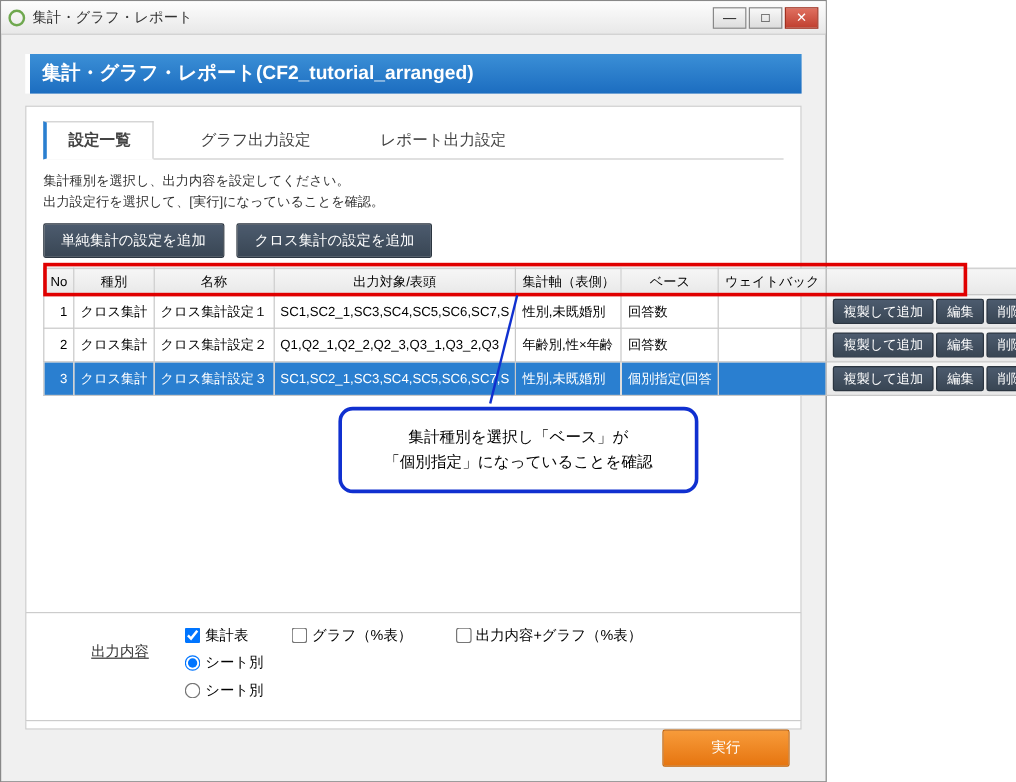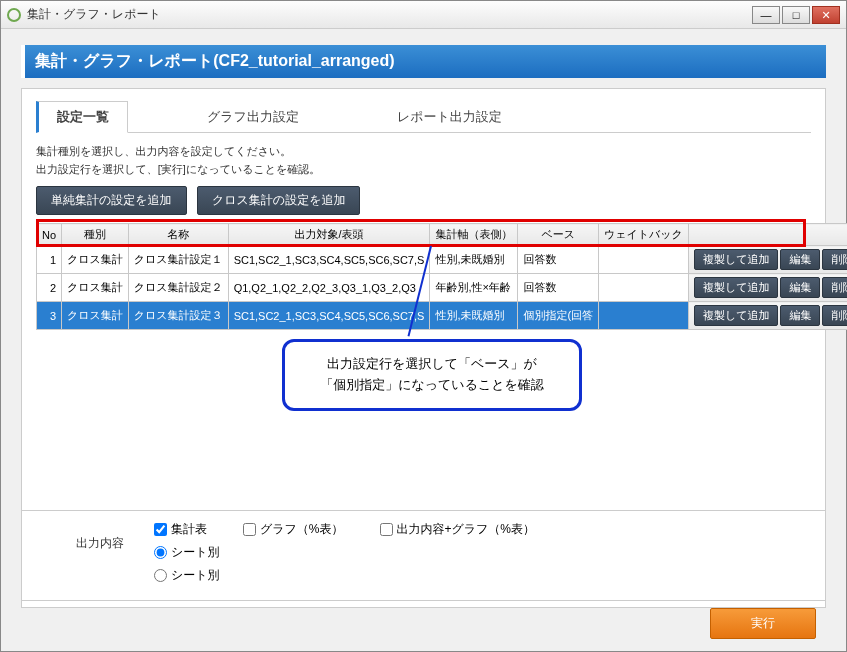--- a/index.html
+++ b/index.html
@@ -1,27 +1,27 @@
 <!DOCTYPE html>
 <html><head>
 <meta charset="utf-8">
 <style>
 * { box-sizing: border-box; margin: 0; padding: 0; font-family: "Meiryo", "MS PGothic", sans-serif; }
 body { background: #fff; }
-.window { width: 847px; height: 652px; background: #f0f0f0; border: 1px solid #888; position: relative; }
+.window { width: 689px; height: 652px; background: #f0f0f0; border: 1px solid #888; position: relative; }
 .titlebar { height: 28px; background: linear-gradient(#fdfdfd, #e8e8e8); display: flex; align-items: center; padding: 0 6px; border-bottom: 1px solid #ccc; }
 .titlebar .app-icon { width: 14px; height: 14px; border-radius: 50%; border: 2px solid #6fa84f; margin-right: 6px; }
 .titlebar .title { font-size: 12px; color: #333; flex: 1; }
 .titlebar .win-btns { display: flex; gap: 2px; }
 .win-btn { width: 28px; height: 18px; font-size: 11px; text-align: center; line-height: 16px; border: 1px solid #888; background: linear-gradient(#f8f8f8,#ddd); cursor: pointer; }
 .win-btn.close { background: linear-gradient(#e07060,#c04030); color: #fff; border-color: #a03020; }
 .content { padding: 16px 20px 8px 20px; }
 .header-bar { background: linear-gradient(#3b8fd6,#1c6dc0); color: #fff; padding: 6px 10px; font-size: 16px; font-weight: bold; border-left: 4px solid #fff; }
 .page-body { background: #fff; border: 1px solid #ccc; padding: 12px 14px; margin-top: 10px; position: relative; min-height: 520px; }
-.tabs { display: flex; border-bottom: 1px solid #ccc; margin-bottom: 10px; gap: 40px; }
+.tabs { display: flex; border-bottom: 1px solid #ccc; margin-bottom: 10px; }
 .tab { padding: 6px 18px; font-size: 13px; color: #444; cursor: pointer; border: 1px solid transparent; border-bottom: none; margin-right: 20px; }
 .tab.active { background: #fff; border-color: #ccc; border-bottom: 1px solid #fff; margin-bottom: -1px; font-weight: bold; border-left: 3px solid #2a7fd0; }
 .instructions { font-size: 11px; color: #333; line-height: 1.6; margin-bottom: 8px; }
 .add-btns { margin-bottom: 8px; }
 .btn-dark { background: linear-gradient(#4c5b6e,#394654); color: #fff; border: 1px solid #2b3540; padding: 5px 14px; font-size: 12px; cursor: pointer; margin-right: 6px; border-radius: 2px; }
 .grid { width: 100%; border-collapse: collapse; font-size: 11px; }
 .grid th, .grid td { border: 1px solid #c8c8c8; padding: 3px 5px; text-align: left; white-space: nowrap; overflow: hidden; }
 .grid th { background: linear-gradient(#f6f6f6,#e8e8e8); font-weight: normal; text-align: center; }
 .col-no { width: 24px; text-align: right; }
 .col-type { width: 70px; }
@@ -31,21 +31,21 @@
 .col-base { width: 85px; }
 .col-weight { width: 70px; }
 .row-actions { text-align: right; padding-right: 4px !important; background: linear-gradient(#f6f6f6,#e8e8e8); }
 .row-actions .btn-dark { padding: 2px 8px; font-size: 11px; margin-right: 2px; }
 .highlight-row td { background: #2a7fd0 !important; color: #fff; }
 .highlight-row .row-actions { background: linear-gradient(#f6f6f6,#e8e8e8) !important; }
 .red-box { position: absolute; border: 3px solid #e00000; pointer-events: none; left: 14px; top: 130px; width: 770px; height: 28px; }
 .callout { position: absolute; left: 260px; top: 250px; width: 300px; border: 3px solid #1030d0; border-radius: 12px; background: #fff; padding: 12px 16px; font-size: 13px; text-align: center; line-height: 1.6; }
 .callout-line { position: absolute; left: 408px; top: 157px; width: 2px; height: 93px; background: #1030d0; transform: rotate(14deg); transform-origin: top; }
 .output-panel { position: absolute; bottom: 50px; left: 20px; right: 20px; border: 1px solid #ccc; background: #fff; padding: 10px 14px; font-size: 12px; display: flex; align-items: flex-start; gap: 30px; }
-.output-panel .label { padding-top: 14px; color: #333; margin-left: 40px; }
+.output-panel .label { padding-top: 14px; color: #333; margin-left: 40px; text-decoration: underline; }
 .output-opts { flex: 1; }
 .opt-row { display: flex; gap: 36px; margin-bottom: 6px; }
 .footer-btns { position: absolute; bottom: 12px; right: 30px; display: flex; gap: 10px; }
 .btn-exec { background: linear-gradient(#f79b3a,#e67510); color: #fff; border: 1px solid #c46000; padding: 6px 40px; font-size: 12px; cursor: pointer; border-radius: 2px; margin-top: 24px; }
 .btn-close-f { background: linear-gradient(#4c5b6e,#394654); color: #fff; border: 1px solid #2b3540; padding: 6px 40px; font-size: 12px; cursor: pointer; border-radius: 2px; }
 input[type=checkbox], input[type=radio] { margin-right: 4px; vertical-align: middle; }
 </style>
 </head>
 <body>
 
@@ -123,21 +123,21 @@
               <td>個別指定(回答</td>
               <td></td>
               <td class="row-actions"><button class="btn-dark">複製して追加</button><button class="btn-dark">編集</button><button class="btn-dark">削除</button></td>
             </tr>
           </tbody>
       </table>
 
       <div class="red-box"></div>
       <div class="callout-line"></div>
       <div class="callout">
-        <div>出力設定行を選択して「ベース」が</div>
+        <div>集計種別を選択し「ベース」が</div>
         <div>「個別指定」になっていることを確認</div>
       </div>
     </div>
 
     <div class="output-panel">
       <div class="label">出力内容</div>
       <div class="output-opts">
         <div class="opt-row">
           <label><input type="checkbox" checked="" style=""><span>集計表</span></label>
           <label><input type="checkbox" style=""><span>グラフ（%表）</span></label>

